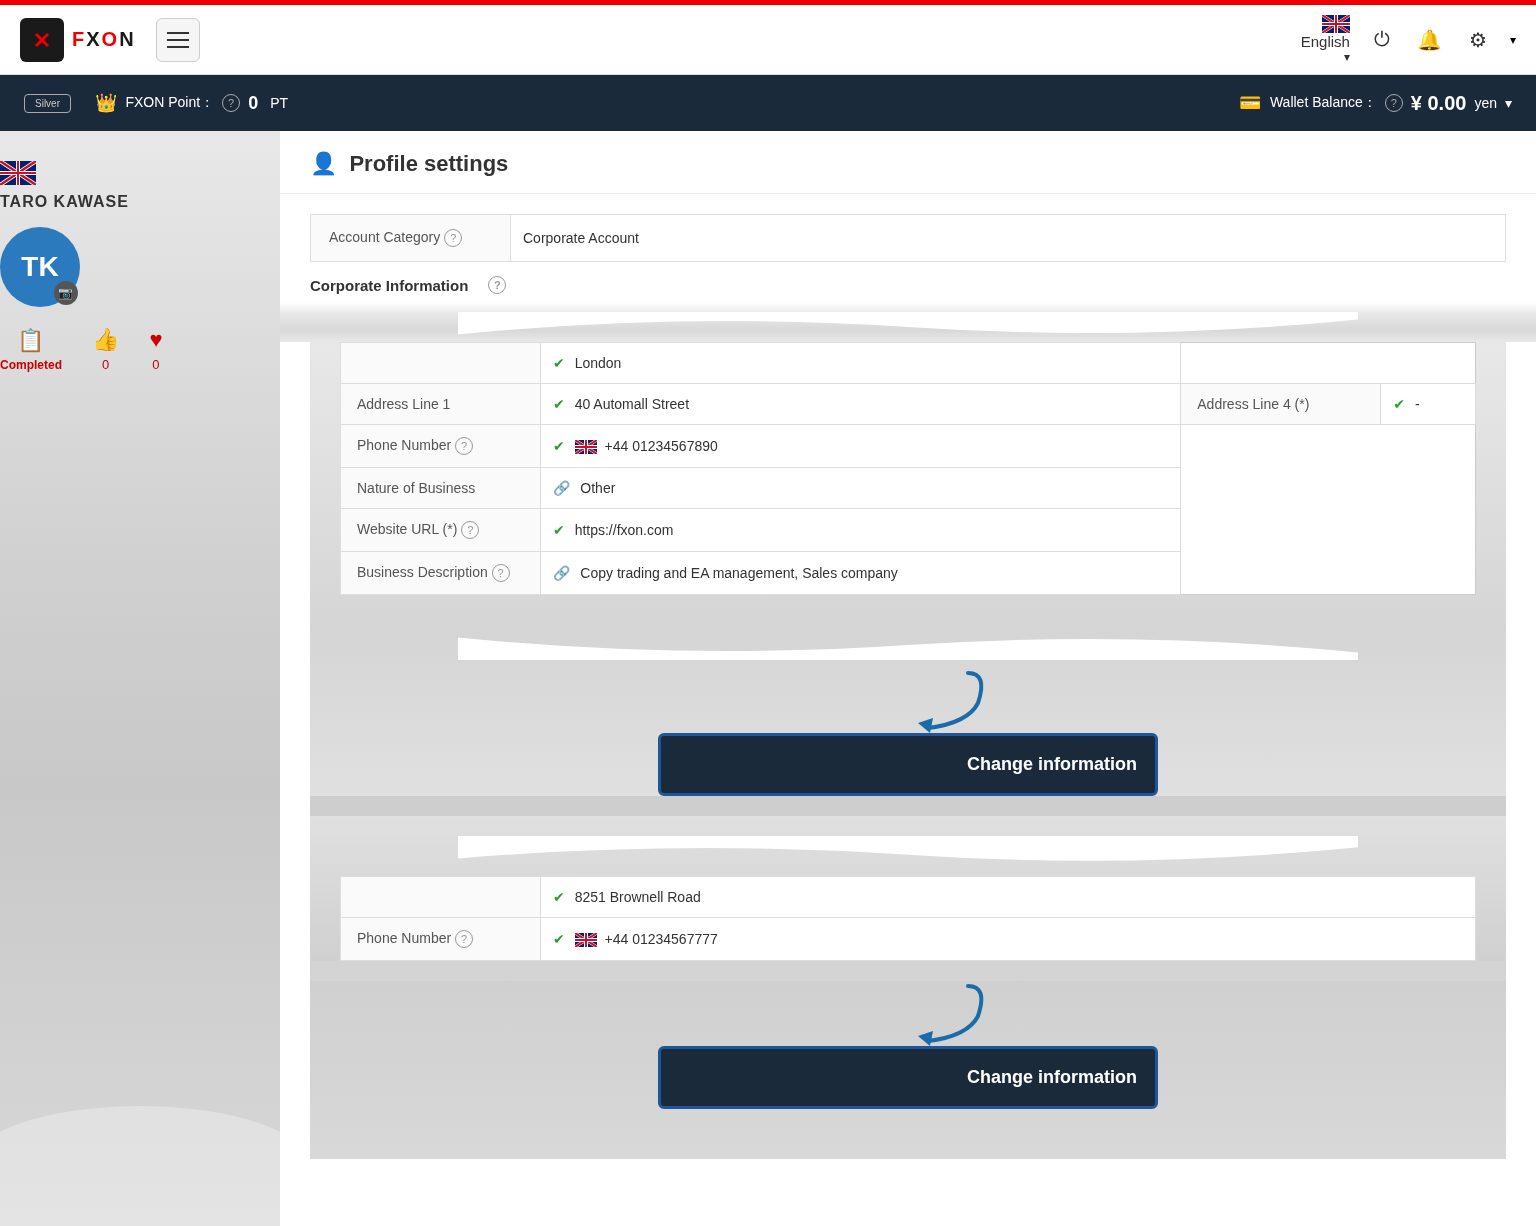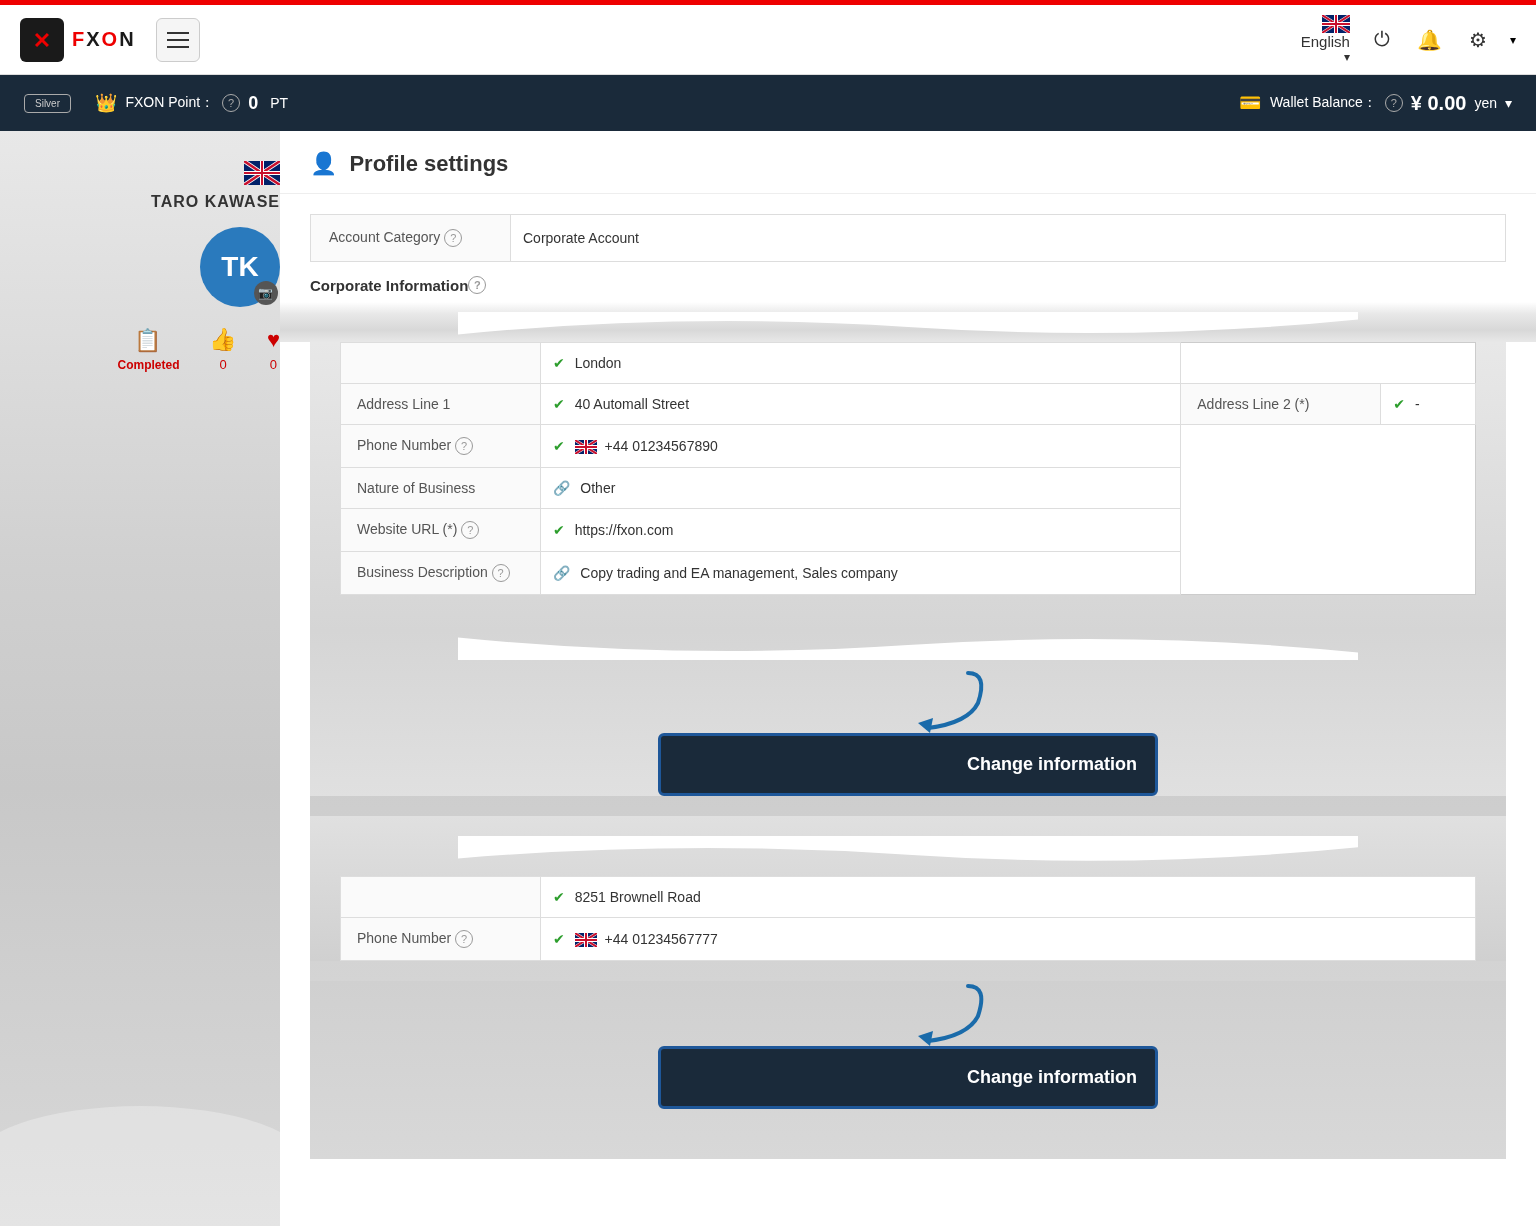--- a/index.html
+++ b/index.html
@@ -107,21 +107,21 @@
     .layout { display: flex; min-height: calc(100vh - 131px); }
 
     
     .sidebar {
       width: 280px;
       min-width: 280px;
       background: linear-gradient(180deg, #e8e8e8 0%, #d0d0d0 40%, #c8c8c8 60%, #d8d8d8 100%);
       padding: 30px 0 20px;
       display: flex;
       flex-direction: column;
-      align-items: flex-end;
+      align-items: flex-start;
       position: relative;
       overflow: hidden;
     }
     .sidebar::before {
       content: '';
       position: absolute;
       bottom: 0;
       left: -30px;
       width: 340px;
       height: 120px;
@@ -226,21 +226,21 @@
       color: #333;
       padding-left: 12px;
     }
     .check-green { color: #2d9e2d; margin-right: 6px; }
     .pending-icon { color: #999; margin-right: 6px; }
 
     
     .section-header-row {
       display: flex;
       align-items: center;
-      gap: 0;
+      gap: 20px;
       padding: 14px 0 8px;
       font-size: 15px;
       font-weight: bold;
       color: #333;
     }
     .help-icon {
       display: inline-flex;
       align-items: center;
       justify-content: center;
       width: 18px;
@@ -434,21 +434,21 @@
             </tr>
             <tr>
               <td class="label-cell">
                 <span>Address Line 1</span>
               </td>
               <td class="value-cell">
                 <span class="check-green">✔</span>
                 <span>40 Automall Street</span>
               </td>
               <td class="label-cell" style="border-left:1px solid #ddd;">
-                <span>Address Line 2 (*)</span>
+                <span>Address Line 4 (*)</span>
               </td>
               <td class="value-cell">
                 <span class="check-green">✔</span>
                 <span>-</span>
               </td>
             </tr>
             <tr>
               <td class="label-cell">
                 <span>Phone Number</span>
                 <span class="help-icon">?</span>

